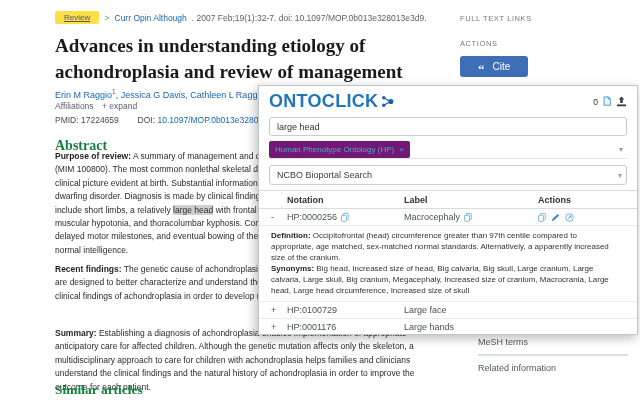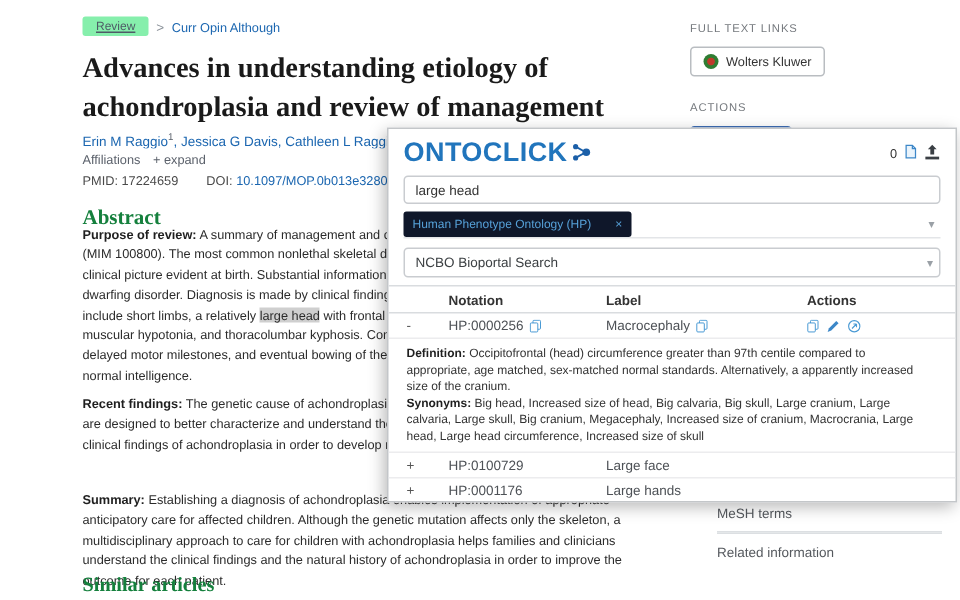--- a/index.html
+++ b/index.html
@@ -5,21 +5,21 @@
   * { margin:0; padding:0; box-sizing:border-box; }
   body { background:#ffffff; }
   .viewport {
     position:relative; width:640px; height:400px; overflow:hidden;
     background:#ffffff; font-family:"Liberation Sans","DejaVu Sans",sans-serif;
     color:#212121;
   }
   
   .article { position:absolute; left:55px; top:0; width:392px; }
   .cite-row { position:absolute; top:11px; left:0; width:392px; display:flex; align-items:center; gap:5px; font-size:8.5px; color:#5b616b; white-space:nowrap; }
-  .badge { background:#86efac; color:#4e5a66; padding:2px 9px; border-radius:2px; font-size:8px;text-decoration:underline; }
+  .badge { background:#fde047; color:#4e5a66; padding:2px 9px; border-radius:2px; font-size:8px;text-decoration:underline; }
   .chev { color:#8a9199; font-size:9px; }
   a.link { color:#1b66b0; text-decoration:none; }
   .title { position:absolute; top:33px; left:0; width:350px;
     font-family:"Liberation Serif","DejaVu Serif",serif; font-weight:bold;
     font-size:19px; line-height:26px; color:#1a1a1a; }
   .authors { position:absolute; top:88px; left:0; width:392px; font-size:9px; color:#1b66b0; white-space:nowrap; overflow:hidden; }
   .authors sup { color:#5b616b; font-size:6.5px; }
   .affil { position:absolute; top:101px; left:0; font-size:8.5px; color:#5b616b; }
   .affil .plus { margin-left:6px; }
   .ids { position:absolute; top:115px; left:0; font-size:8.5px; color:#4a4a4a; white-space:nowrap; }
@@ -53,48 +53,49 @@
     overflow:hidden; z-index:5; }
   .pp-head { display:flex; align-items:center; padding:5px 10px 2px 10px; }
   .pp-brand { color:#2175bc; font-weight:bold; font-size:18px; letter-spacing:.3px; }
   .pp-head-icons { margin-left:auto; display:flex; align-items:center; gap:4px; }
   .pp-counter { font-size:8.5px; color:#333; }
   .pp-search { display:block; margin:3px 10px 0 10px; width:358px; height:19px;
     border:1px solid #c9ccd0; border-radius:3px; padding:0 7px; font-size:9px; color:#333;
     font-family:inherit; }
   .chip-row { margin:5px 10px 0 10px; height:18px; display:flex; align-items:center;
     border-bottom:1px solid #e3e5e8; position:relative; }
-  .chip { background:#0f172a; color:#56a0d8; font-size:8px; padding:4px 6px; border-radius:2px;
-    display:inline-flex; gap:16px; align-items:center; cursor:pointer; }
+  .chip { background:#701a75; color:#56a0d8; font-size:8px; padding:4px 6px; border-radius:2px;
+    display:inline-flex; gap:5px; align-items:center; cursor:pointer; }
   .chip .x { font-size:8px; }
   .caret { position:absolute; right:4px; color:#9aa0a6; font-size:8px; }
   .src-select { margin:6px 10px 0 10px; height:20px; border:1px solid #c9ccd0; border-radius:3px;
     display:flex; align-items:center; padding:0 7px; font-size:9px; color:#3c4043; position:relative; cursor:pointer; }
   .tbl { margin-top:5px; width:100%; }
   .trow { display:flex; align-items:center; height:17px; position:relative; font-size:9px; color:#4d5156; }
   .thead { height:19px; border-top:1px solid #d9dcdf; border-bottom:1px solid #d9dcdf; font-weight:bold; color:#333; }
   .c-tog { position:absolute; left:12px; width:14px; cursor:pointer; color:#555; }
-  .c-not { position:absolute; left:40px; display:flex; align-items:center; gap:4px; }
+  .c-not { position:absolute; left:28px; display:flex; align-items:center; gap:4px; }
   .c-lab { position:absolute; left:145px; display:flex; align-items:center; gap:4px; }
   .c-act { position:absolute; left:279px; display:flex; align-items:center; gap:5px; }
   .data-row { border-bottom:1px solid #ececee; }
   .def-block { padding:4px 16px 5px 12px; font-size:8px; line-height:11px; color:#333; border-bottom:1px solid #ececee; }
   .def-block b { color:#1f1f1f; }
   .icon-btn { display:inline-flex; cursor:pointer; background:none; border:none; padding:0; }
 </style>
 </head>
 <body>
 
 <div class="viewport">
 
   <div class="article">
     <div class="cite-row">
       <span class="badge">Review</span>
       <span class="chev">&gt;</span>
       <a class="link">Curr Opin Although</a>
+      <span>. 2007 Feb;19(1):32-7. doi: 10.1097/MOP.0b013e328013e3d9.</span>
     </div>
 
     <h1 class="title">Advances in understanding etiology of achondroplasia and review of management</h1>
 
     <div class="authors">
       <a class="link">Erin M Raggio</a><sup>1</sup><a class="link">, Jessica G Davis, Cathleen L Raggio</a>
     </div>
 
     <div class="affil">
       <span>Affiliations</span>
@@ -115,24 +116,20 @@
 
     <p class="para p2"><b>Recent findings:</b><span> The genetic cause of achondroplasia has been identified and current research efforts are designed to better characterize and understand the molecular mechanisms responsible for the clinical findings of achondroplasia in order to develop new therapies and/or improve intervention.</span></p>
 
     <p class="para p3"><b>Summary:</b><span> Establishing a diagnosis of achondroplasia enables implementation of appropriate anticipatory care for affected children. Although the genetic mutation affects only the skeleton, a multidisciplinary approach to care for children with achondroplasia helps families and clinicians understand the clinical findings and the natural history of achondroplasia in order to improve the outcome for each patient.</span></p>
 
     <h2 class="h-serif similar-h">Similar articles</h2>
   </div>
 
   <div class="rail">
     <div class="rail-label">FULL TEXT LINKS</div>
-    <button class="wk-btn">
-      <span class="wk-logo"></span>
-      <span>Wolters Kluwer</span>
-    </button>
     <div class="rail-label actions-label">ACTIONS</div>
     <button class="cite-btn">
       <span class="cite-quote">“</span>
       <span>Cite</span>
     </button>
     <div class="rail-nav">
       <div class="nav-item">MeSH terms</div>
       <div class="div"></div>
       <div class="div"></div>
       <div class="nav-item">Related information</div>

